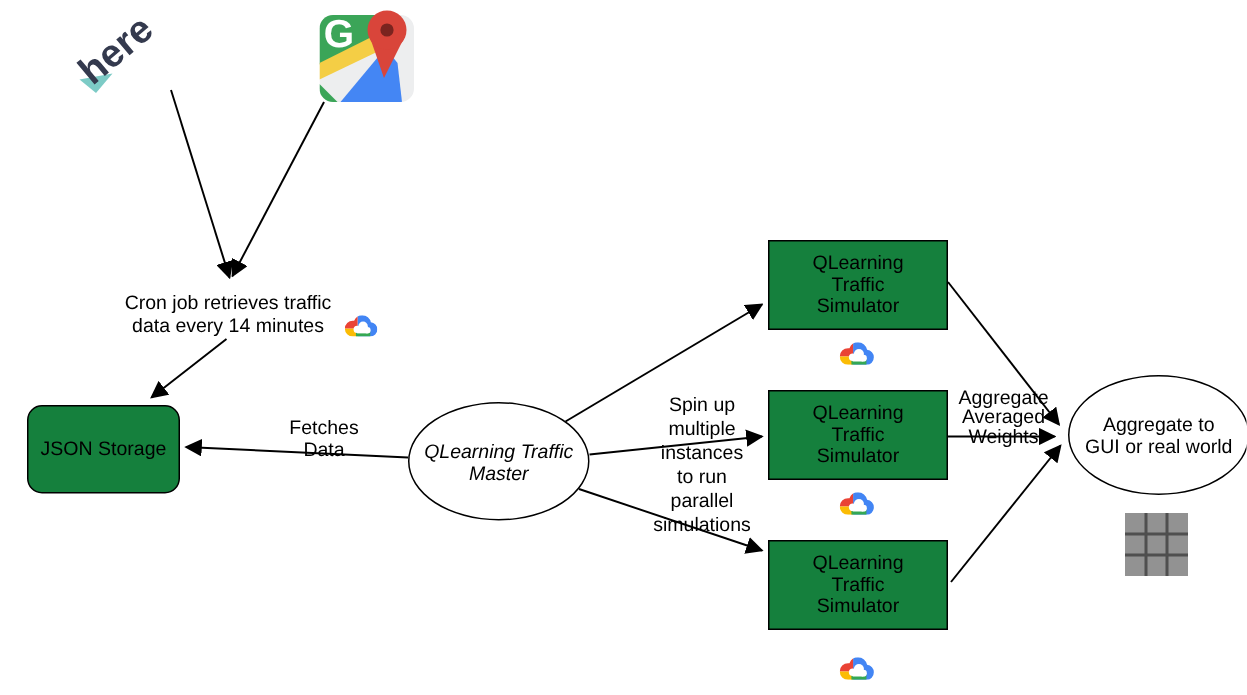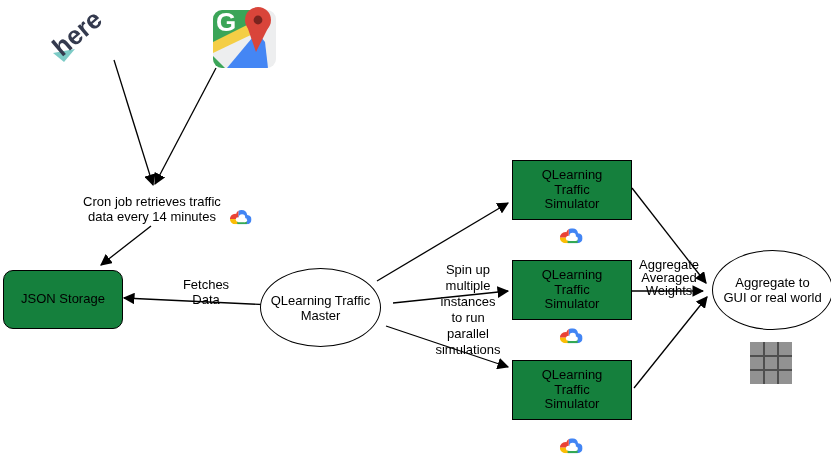--- a/index.html
+++ b/index.html
@@ -79,36 +79,36 @@
     <path d="M393,303 L508,291" marker-end="url(#arrow)"></path>
     <path d="M386,326 L508,367" marker-end="url(#arrow)"></path>
     <path d="M632,188 L706,283" marker-end="url(#arrow)"></path>
     <path d="M632,291 L703,291" marker-end="url(#arrow)"></path>
     <path d="M634,388 L707,297" marker-end="url(#arrow)"></path>
   </g>
 </svg>
 
 <div class="label" style="left:152px;top:194px;">Cron job retrieves traffic
 data every 14 minutes</div>
-<div class="label" style="left:206px;top:277px;text-align:center;">Fetches
+<div class="label" style="left:216px;top:277px;text-align:center;">Fetches
 Data</div>
 <div class="label" style="left:468px;top:250px;line-height:16px;margin-top:12px;">Spin up
 multiple
 instances
 to run
 parallel
 simulations</div>
 <div class="label" style="left:669px;top:258px;line-height:13px;">Aggregate
 Averaged
 Weights</div>
 
-<div class="node-rect" style="left:3px;top:270px;width:120px;height:59px;border-radius:10px;">
+<div class="node-rect" style="left:18px;top:270px;width:102px;height:59px;border-radius:10px;">
   <div class="txt">JSON Storage</div>
 </div>
-<div class="ellipse" style="left:260px;top:268px;width:121px;height:79px;">
+<div class="ellipse" style="left:272px;top:268px;width:121px;height:79px;font-style:italic;">
   <div class="txt">QLearning Traffic
 Master</div>
 </div>
 <div class="node-rect" style="left:512px;top:160px;width:120px;height:60px;">
   <div class="txt">QLearning
 Traffic
 Simulator</div>
 </div>
 <div class="node-rect" style="left:512px;top:260px;width:120px;height:60px;">
   <div class="txt">QLearning

